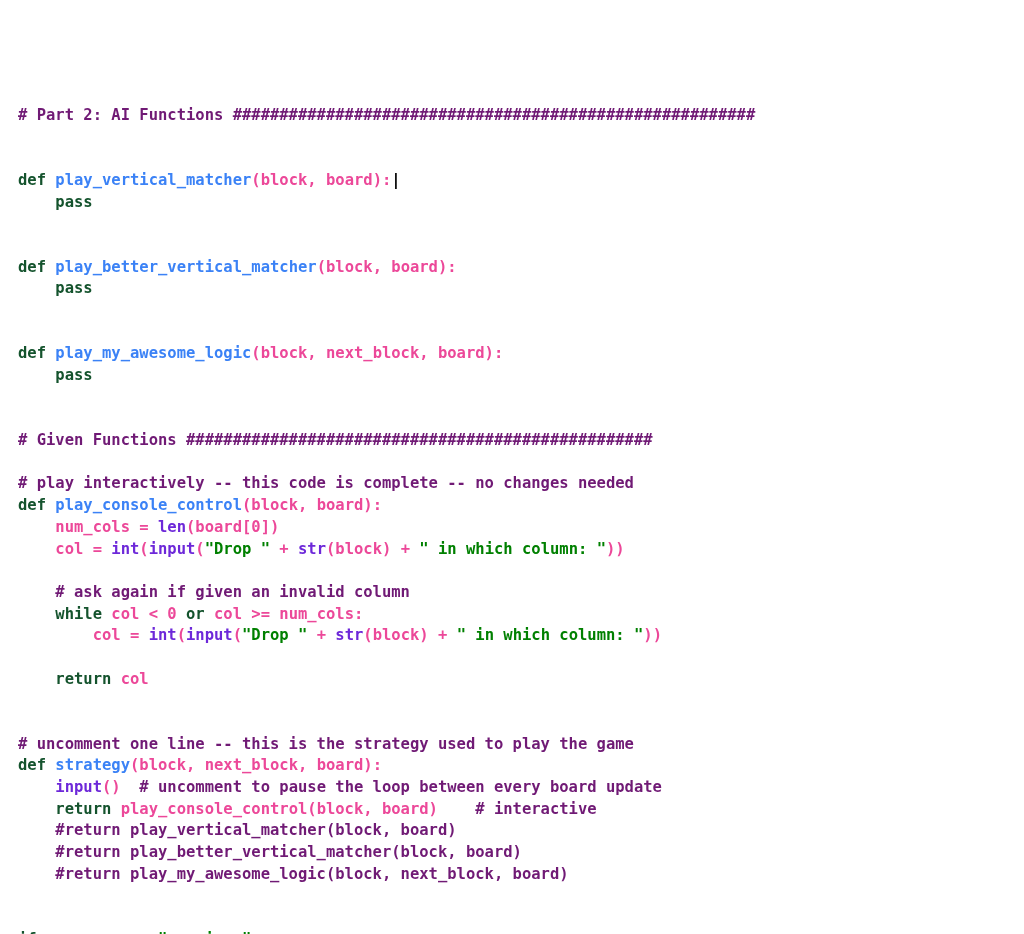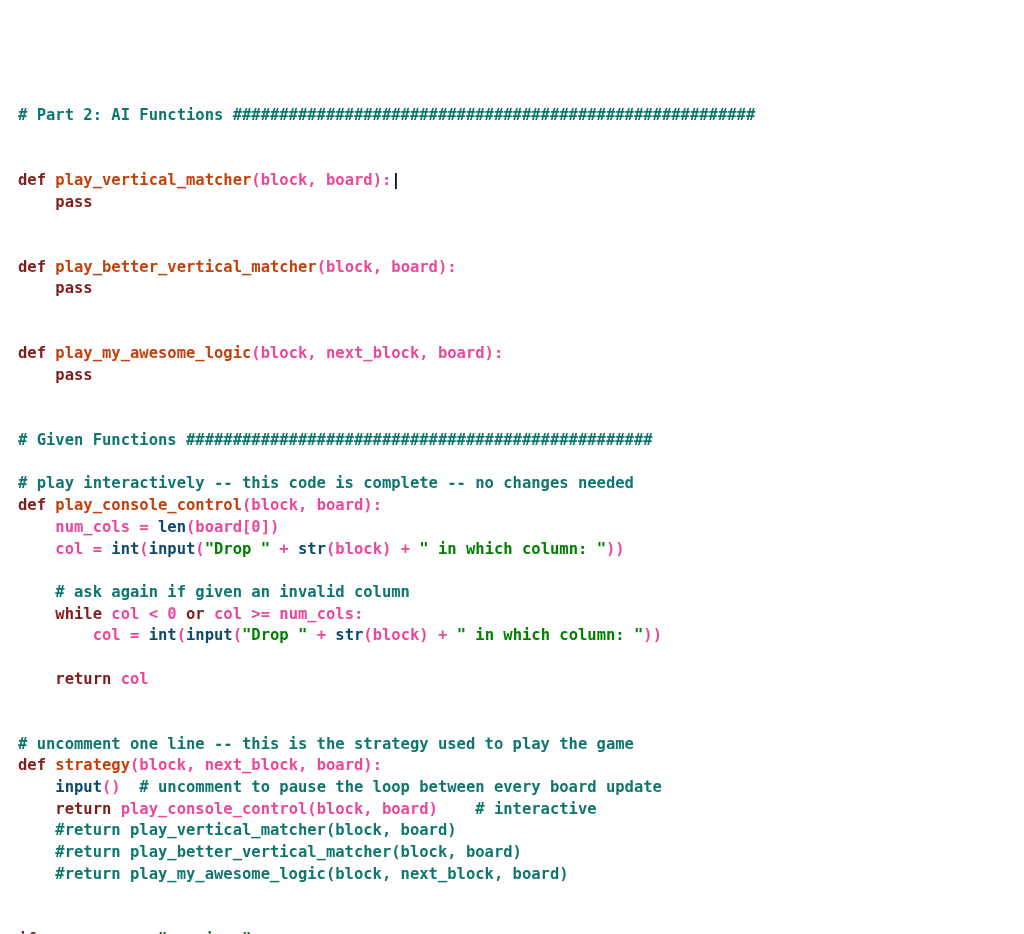--- a/index.html
+++ b/index.html
@@ -7,25 +7,25 @@
       padding: 18px;
       font-family: "Menlo", "Monaco", "Consolas", monospace;
       font-size: 15.5px;
       font-weight: bold;
       line-height: 1.4;
       background: #ffffff;
       color: #000000;
       white-space: pre;
     }
     .line { display: block; min-height: 1.4em; }
-    .t-comment { color: #0f766e; }
-    .t-keyword { color: #7f1d1d; }
-    .t-funcname { color: #c2410c; }
+    .t-comment { color: #701a75; }
+    .t-keyword { color: #14532d; }
+    .t-funcname { color: #3b82f6; }
     .t-default { color: #ec4899; }
-    .t-builtin { color: #0c4a6e; }
+    .t-builtin { color: #6d28d9; }
     .t-string { color: #008000; }
     .t-cursor { color: #000000; }
   </style>
 </head>
 <body>
 
 
 
 <div id="code-root"><span class="line"><span class="t-comment"># Part 2: AI Functions ########################################################</span></span><span class="line"></span><span class="line"></span><span class="line"><span class="t-keyword">def</span><span class="t-default"> </span><span class="t-funcname">play_vertical_matcher</span><span class="t-default">(block, board):</span><span class="t-cursor">|</span></span><span class="line"><span class="t-default">    </span><span class="t-keyword">pass</span></span><span class="line"></span><span class="line"></span><span class="line"><span class="t-keyword">def</span><span class="t-default"> </span><span class="t-funcname">play_better_vertical_matcher</span><span class="t-default">(block, board):</span></span><span class="line"><span class="t-default">    </span><span class="t-keyword">pass</span></span><span class="line"></span><span class="line"></span><span class="line"><span class="t-keyword">def</span><span class="t-default"> </span><span class="t-funcname">play_my_awesome_logic</span><span class="t-default">(block, next_block, board):</span></span><span class="line"><span class="t-default">    </span><span class="t-keyword">pass</span></span><span class="line"></span><span class="line"></span><span class="line"><span class="t-comment"># Given Functions ##################################################</span></span><span class="line"></span><span class="line"><span class="t-comment"># play interactively -- this code is complete -- no changes needed</span></span><span class="line"><span class="t-keyword">def</span><span class="t-default"> </span><span class="t-funcname">play_console_control</span><span class="t-default">(block, board):</span></span><span class="line"><span class="t-default">    num_cols = </span><span class="t-builtin">len</span><span class="t-default">(board[0])</span></span><span class="line"><span class="t-default">    col = </span><span class="t-builtin">int</span><span class="t-default">(</span><span class="t-builtin">input</span><span class="t-default">(</span><span class="t-string">"Drop "</span><span class="t-default"> + </span><span class="t-builtin">str</span><span class="t-default">(block) + </span><span class="t-string">" in which column: "</span><span class="t-default">))</span></span><span class="line"></span><span class="line"><span class="t-default">    </span><span class="t-comment"># ask again if given an invalid column</span></span><span class="line"><span class="t-default">    </span><span class="t-keyword">while</span><span class="t-default"> col &lt; 0 </span><span class="t-keyword">or</span><span class="t-default"> col &gt;= num_cols:</span></span><span class="line"><span class="t-default">        col = </span><span class="t-builtin">int</span><span class="t-default">(</span><span class="t-builtin">input</span><span class="t-default">(</span><span class="t-string">"Drop "</span><span class="t-default"> + </span><span class="t-builtin">str</span><span class="t-default">(block) + </span><span class="t-string">" in which column: "</span><span class="t-default">))</span></span><span class="line"></span><span class="line"><span class="t-default">    </span><span class="t-keyword">return</span><span class="t-default"> col</span></span><span class="line"></span><span class="line"></span><span class="line"><span class="t-comment"># uncomment one line -- this is the strategy used to play the game</span></span><span class="line"><span class="t-keyword">def</span><span class="t-default"> </span><span class="t-funcname">strategy</span><span class="t-default">(block, next_block, board):</span></span><span class="line"><span class="t-default">    </span><span class="t-builtin">input</span><span class="t-default">()  </span><span class="t-comment"># uncomment to pause the loop between every board update</span></span><span class="line"><span class="t-default">    </span><span class="t-keyword">return</span><span class="t-default"> play_console_control(block, board)    </span><span class="t-comment"># interactive</span></span><span class="line"><span class="t-default">    </span><span class="t-comment">#return play_vertical_matcher(block, board)</span></span><span class="line"><span class="t-default">    </span><span class="t-comment">#return play_better_vertical_matcher(block, board)</span></span><span class="line"><span class="t-default">    </span><span class="t-comment">#return play_my_awesome_logic(block, next_block, board)</span></span><span class="line"></span><span class="line"></span><span class="line"><span class="t-keyword">if</span><span class="t-default"> __name__ == </span><span class="t-string">"__main__"</span><span class="t-default">:</span></span></div>
 

